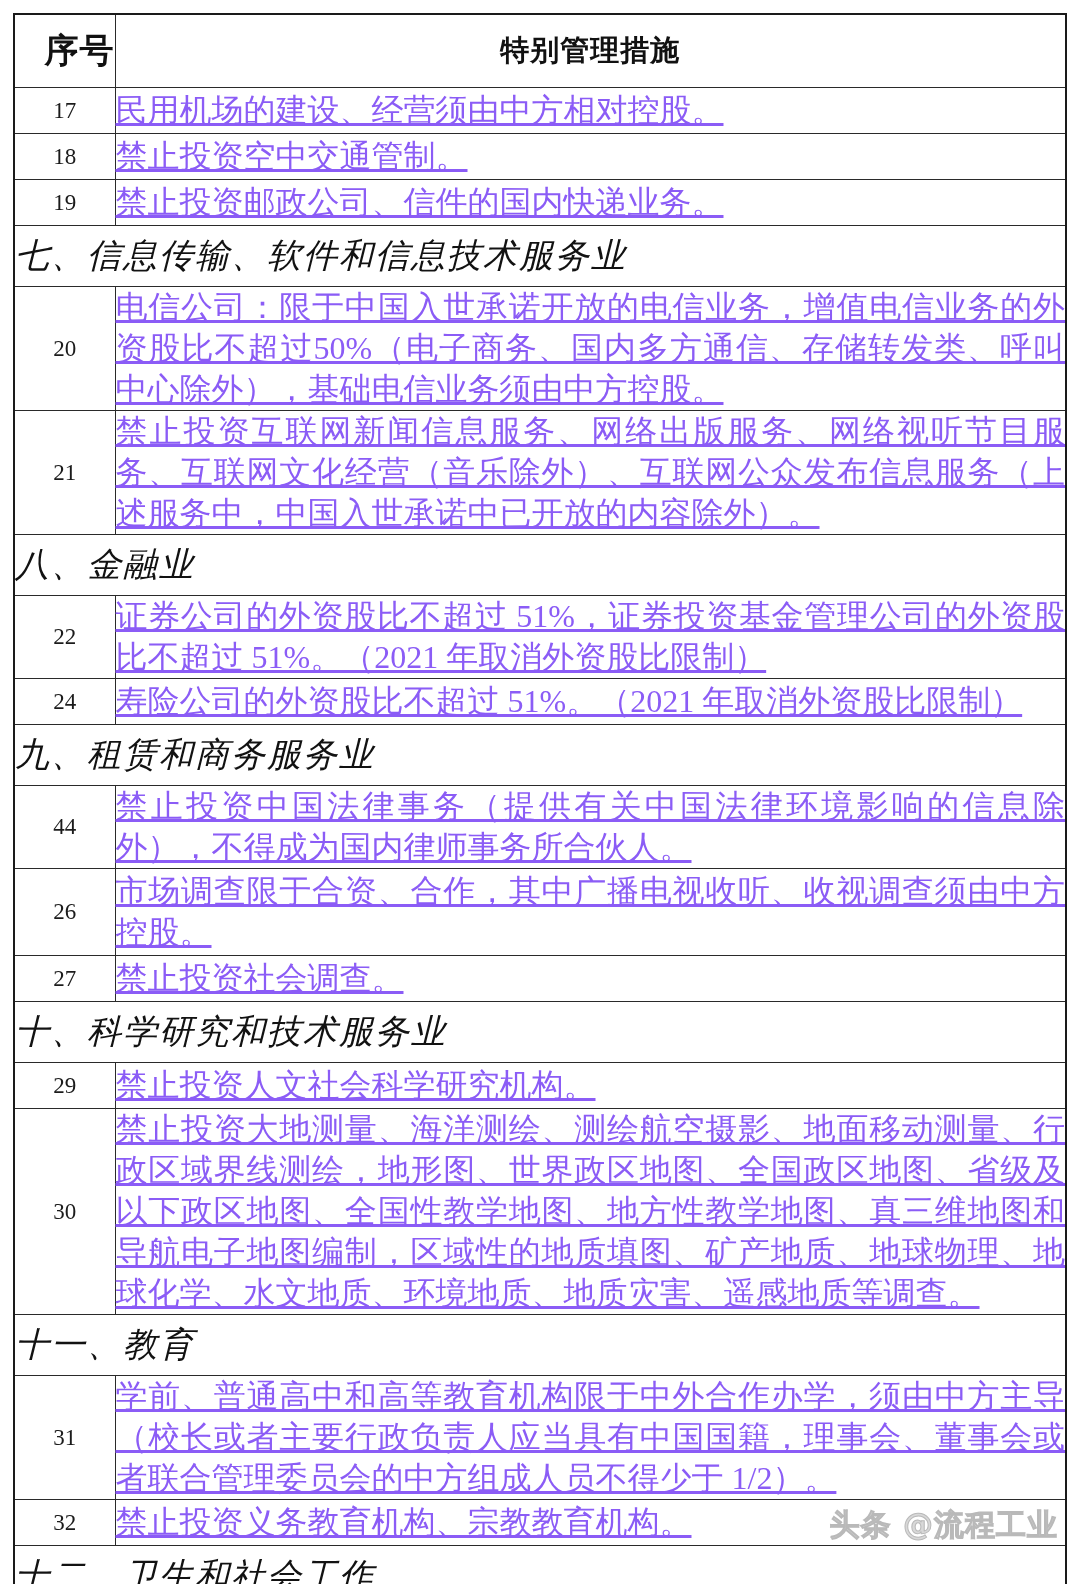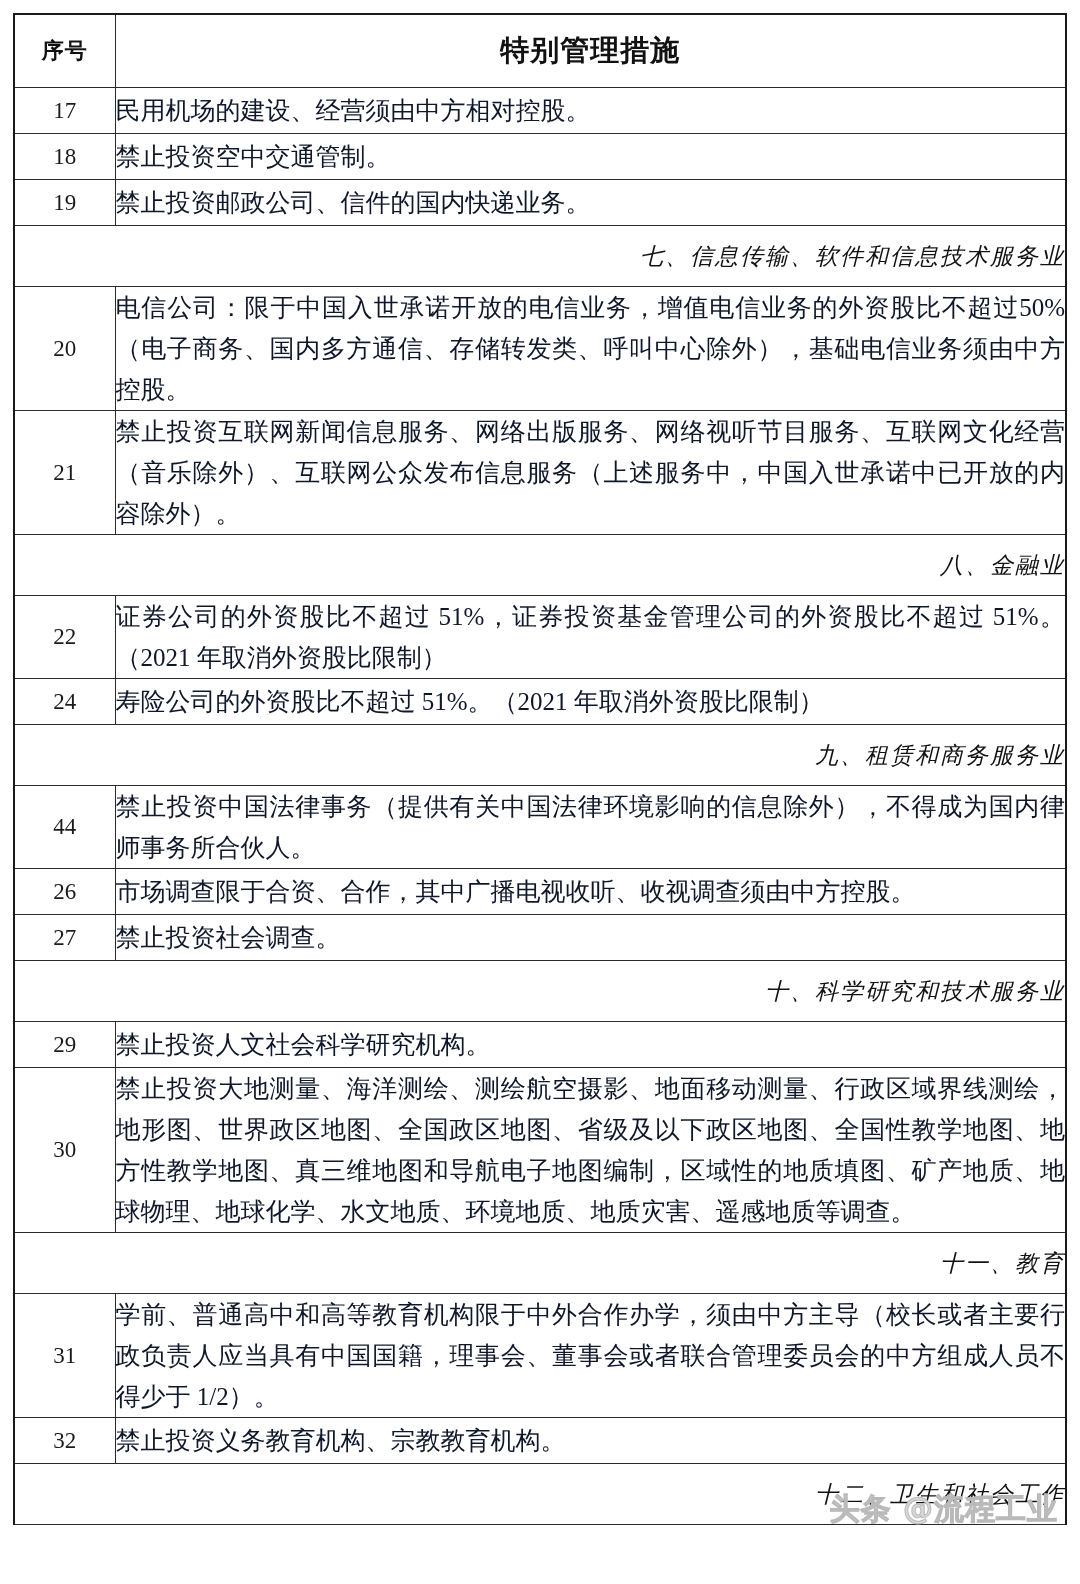--- a/index.html
+++ b/index.html
@@ -46,68 +46,70 @@
   
   .hdr-num, .hdr-text {
     text-align: center;
     font-family: "DejaVu Sans", "Liberation Sans", sans-serif;
     font-weight: bold;
     color: #111111;
     background: #ffffff;
   }
   .hdr-num {
     height: 72px;
-    font-size: 22px;
+    font-size: 34px;
     letter-spacing: 1px;
+    text-align: right;
   }
   .hdr-text {
     height: 72px;
     font-size: 29px;
     letter-spacing: 1px;
   }
 
   
   .cell-num {
     text-align: center;
     font-size: 23px;
     font-family: "Liberation Serif", "DejaVu Serif", serif;
     color: #1b1b1b;
     line-height: 1.1;
   }
   .cell-text {
-    font-size: 25px;
+    font-size: 32px;
     line-height: 41px;
-    color: #0f172a;
+    color: #8b5cf6;
     padding: 5px 13px 6px 16px;
     text-align: justify;
     text-justify: inter-ideograph;
     font-family: "Liberation Serif", "DejaVu Serif", serif;
+    text-decoration: underline;
   }
   tr.single .cell-text,
   tr.single .cell-num { height: 41px; }
   tr.single .cell-text { padding-top: 2px; padding-bottom: 2px; }
 
   
   .section-row td {
     height: 60px;
-    font-size: 23px;
+    font-size: 34px;
     padding: 4px 0 4px 40px;
     letter-spacing: 2px;
     font-family: Liberation Serif, serif;
     font-style: italic;
     font-weight: normal;
     color: #121212;
-    text-align: right;
+    text-align: left;
   }
 
   
   .watermark {
     position: absolute;
     right: 22px;
-    bottom: 54px;
+    bottom: 38px;
     font-family: "DejaVu Sans", "Liberation Sans", sans-serif;
     font-size: 30px;
     font-weight: bold;
     letter-spacing: 1px;
     color: #d8d8d8;
     -webkit-text-stroke: 1px #b9b9b9;
     white-space: nowrap;
     pointer-events: none;
     user-select: none;
   }

